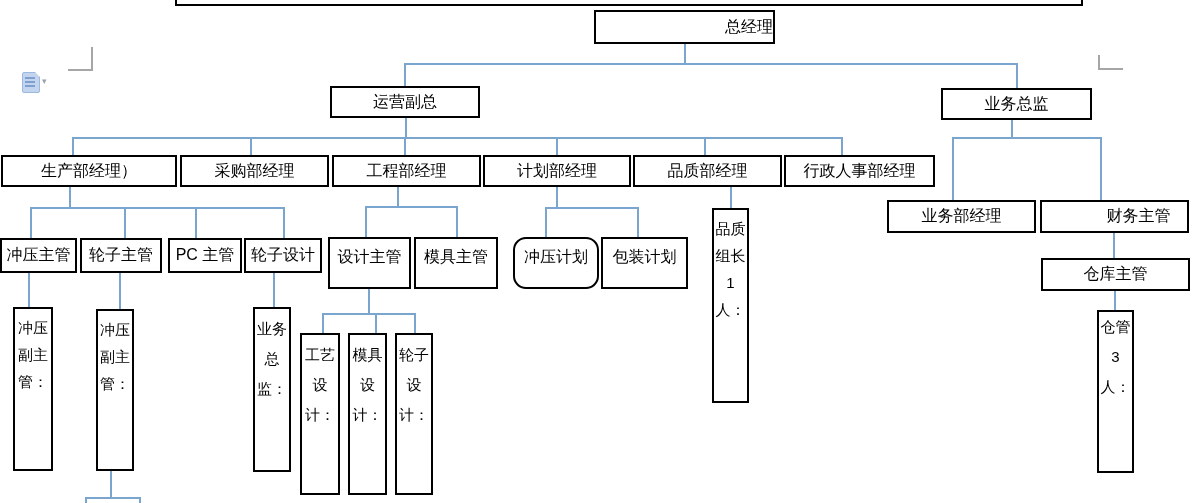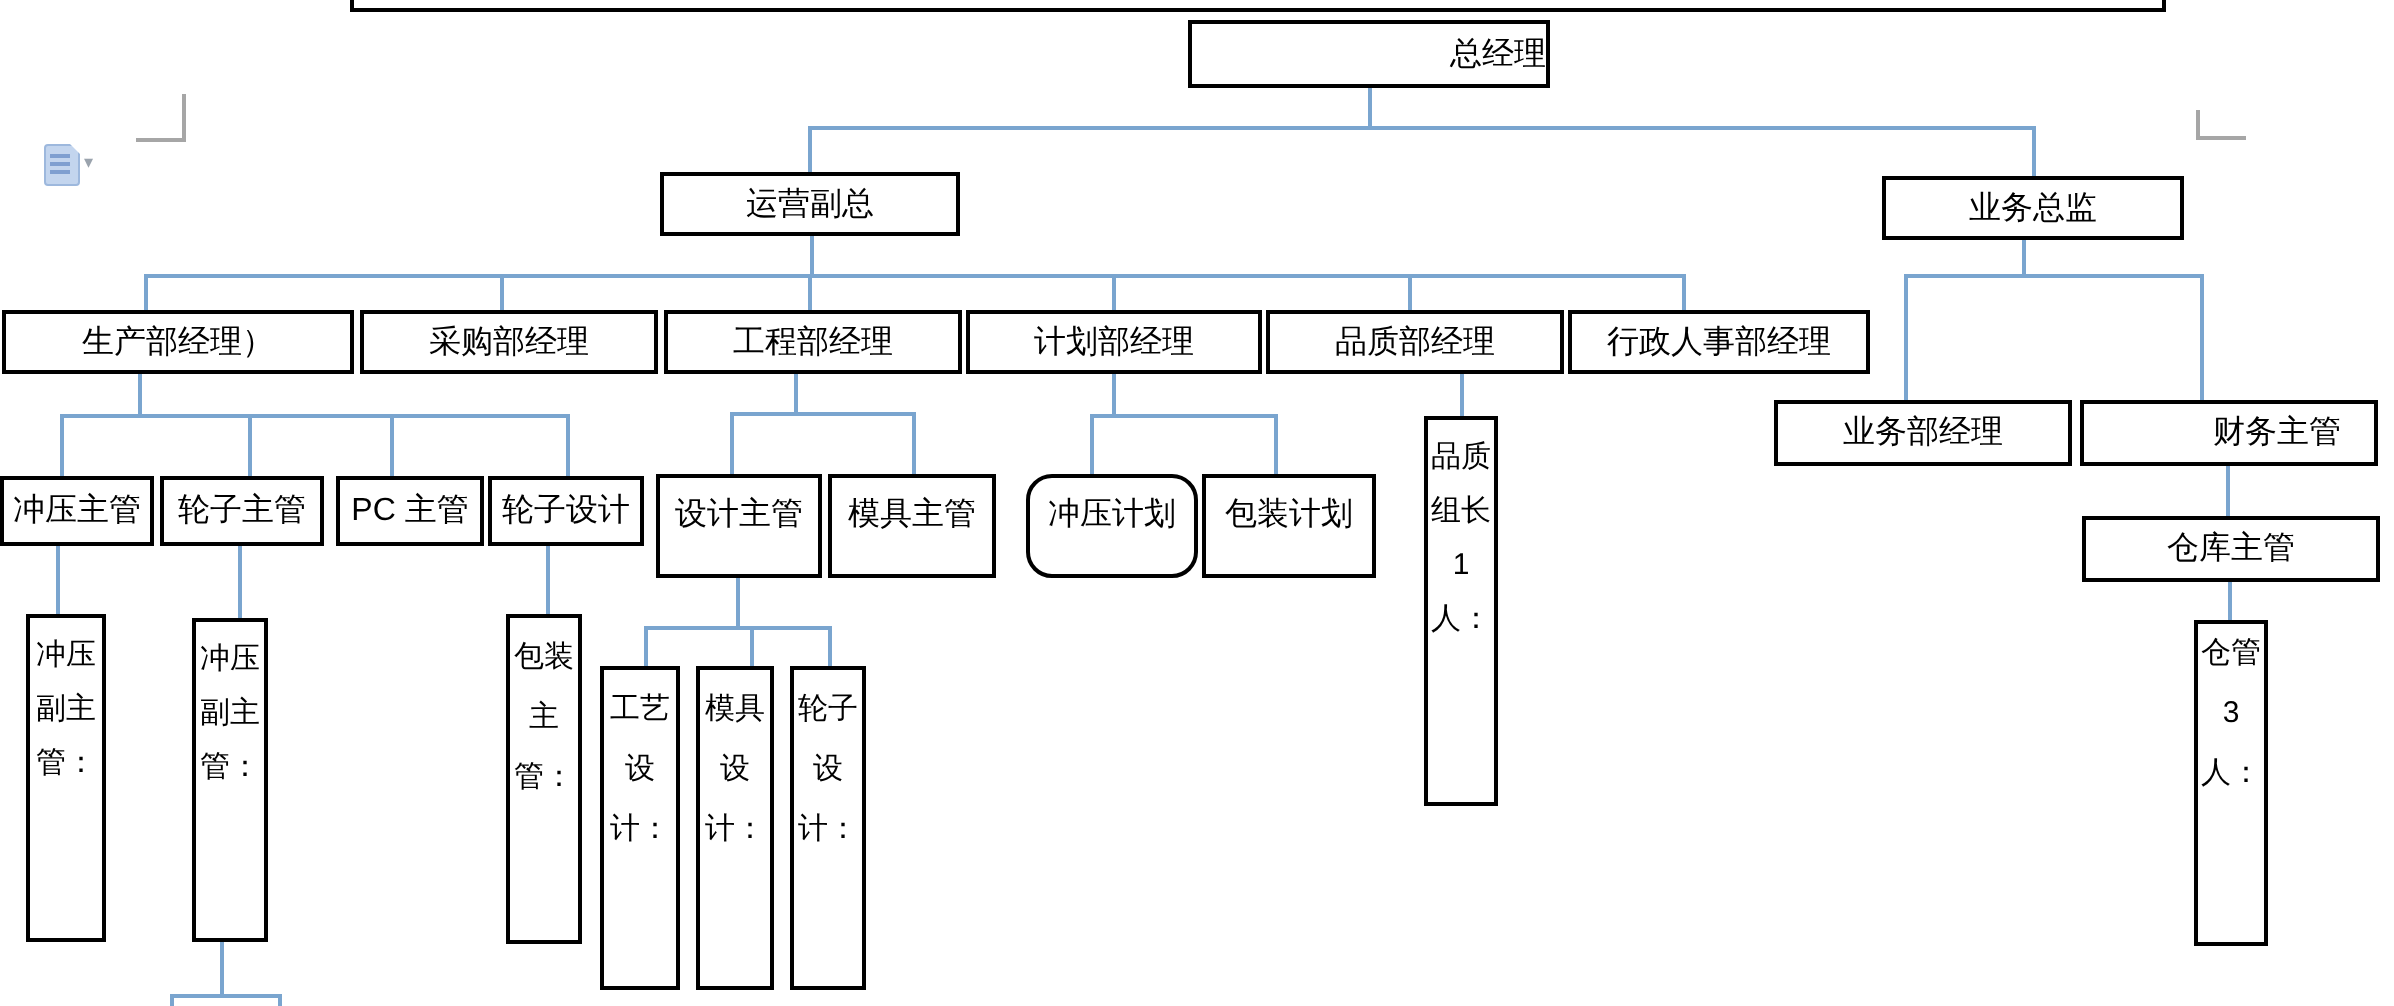--- a/index.html
+++ b/index.html
@@ -115,21 +115,21 @@
   <div class="box" style="left:1040px;top:200px;width:149px;height:33px;padding-left:48px;">
       <span>财务主管</span>
     </div>
   <div class="box" style="left:1041px;top:258px;width:149px;height:33px;">
       <span>仓库主管</span>
     </div>
 
   <div class="vbox" style="left:712px;top:208px;width:37px;height:195px;">品质组长1人：</div>
   <div class="vbox" style="left:13px;top:307px;width:40px;height:164px;">冲压副主管：</div>
   <div class="vbox" style="left:96px;top:309px;width:38px;height:162px;">冲压副主管：</div>
-  <div class="vbox lh30" style="left:253px;top:307px;width:38px;height:165px;">包装主管：</div>
+  <div class="vbox lh30" style="left:253px;top:307px;width:38px;height:165px;">业务总监：</div>
   <div class="vbox lh30" style="left:300px;top:333px;width:40px;height:162px;">工艺设计：</div>
   <div class="vbox lh30" style="left:348px;top:333px;width:39px;height:162px;">模具设计：</div>
   <div class="vbox lh30" style="left:395px;top:333px;width:38px;height:162px;">轮子设计：</div>
   <div class="vbox lh30 pt10" style="left:1097px;top:310px;width:37px;height:163px;">仓管3人：</div>
 
   <div class="line vline" style="left:684px;top:44px;height:19px;"></div>
   <div class="line hline" style="left:404px;top:63px;width:614px;"></div>
   <div class="line vline" style="left:404px;top:63px;height:23px;"></div>
   <div class="line vline" style="left:1016px;top:63px;height:25px;"></div>
 

